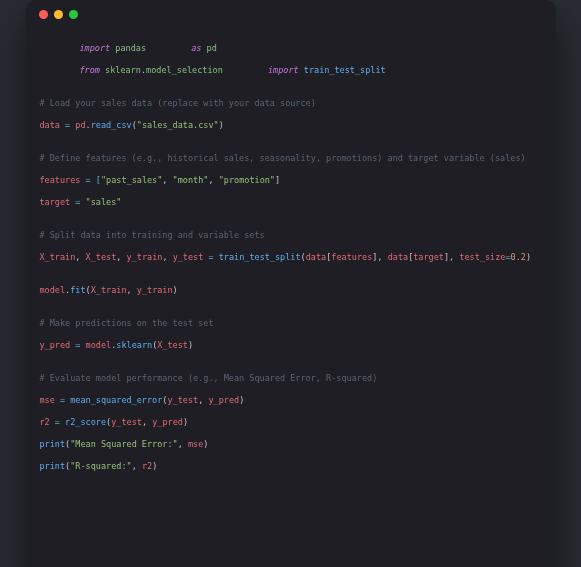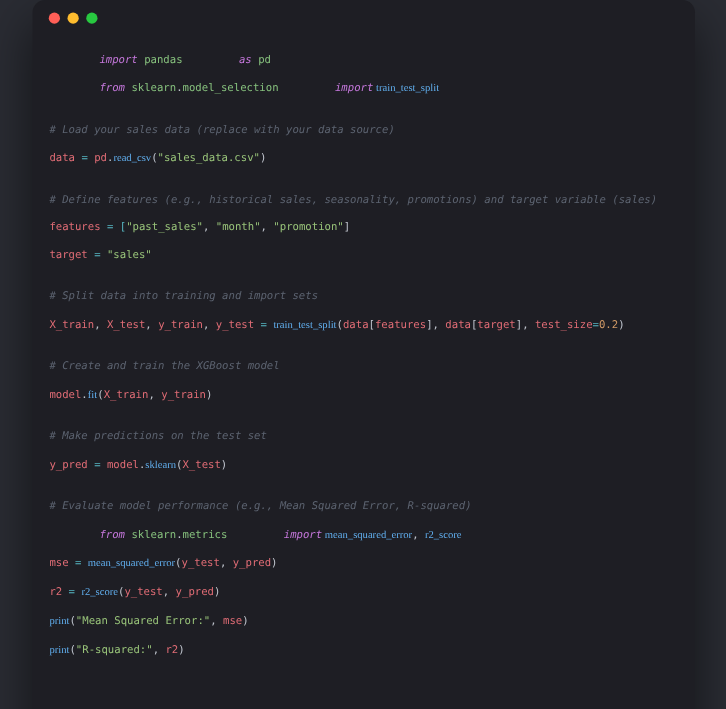--- a/index.html
+++ b/index.html
@@ -30,26 +30,26 @@
   }
   .dot { width: 9px; height: 9px; border-radius: 50%; }
   .editor {
     padding: 4px 14px 120px 14px;
     color: #c0c5ce;
     white-space: pre;
   }
   .editor .line { display: block; }
   .kw      { color: #c678dd; font-style: italic; margin-left: 40px; }
   .mod     { color: #86c07d; }
-  .func    { color: #61afef; font-family: Liberation Serif, serif; }
+  .func    { color: #61afef; }
   .cls     { color: #e5c07b; }
   .var     { color: #e06c75; margin-top: 17px; }
   .str     { color: #98c379; }
   .num     { color: #d19a66; }
-  .cmt     { color: #5c6370; font-style: italic; }
+  .cmt     { color: #5c6370; }
   .punc    { color: #c0c5ce; }
   .op      { color: #56b6c2; }
 </style>
 </head>
 <body>
 
 <div class="window">
   <div class="titlebar">
     <div class="dot" style="background:#ff5f57"></div>
     <div class="dot" style="background:#febc2e"></div>
@@ -59,31 +59,29 @@
 <span class="line"><span class="kw">import</span><span class="mod"> pandas </span><span class="kw">as</span><span class="mod"> pd</span></span>
 <span class="line"><span class="kw">from</span><span class="mod"> sklearn</span><span class="punc">.</span><span class="mod">model_selection </span><span class="kw">import</span><span class="func"> train_test_split</span></span>
 <span class="line"><span></span></span>
 <span class="line"><span class="cmt"># Load your sales data (replace with your data source)</span></span>
 <span class="line"><span class="var">data</span><span class="op"> = </span><span class="var">pd</span><span class="punc">.</span><span class="func">read_csv</span><span class="punc">(</span><span class="str">"sales_data.csv"</span><span class="punc">)</span></span>
 <span class="line"><span></span></span>
 <span class="line"><span class="cmt"># Define features (e.g., historical sales, seasonality, promotions) and target variable (sales)</span></span>
 <span class="line"><span class="var">features</span><span class="op"> = [</span><span class="str">"past_sales"</span><span class="punc">, </span><span class="str">"month"</span><span class="punc">, </span><span class="str">"promotion"</span><span class="punc">]</span></span>
 <span class="line"><span class="var">target</span><span class="op"> = </span><span class="str">"sales"</span></span>
 <span class="line"><span></span></span>
-<span class="line"><span class="cmt"># Split data into training and import sets</span></span>
+<span class="line"><span class="cmt"># Split data into training and variable sets</span></span>
 <span class="line"><span class="var">X_train</span><span class="punc">, </span><span class="var">X_test</span><span class="punc">, </span><span class="var">y_train</span><span class="punc">, </span><span class="var">y_test</span><span class="op"> = </span><span class="func">train_test_split</span><span class="punc">(</span><span class="var">data</span><span class="punc">[</span><span class="var">features</span><span class="punc">], </span><span class="var">data</span><span class="punc">[</span><span class="var">target</span><span class="punc">], </span><span class="var">test_size</span><span class="op">=</span><span class="num">0.2</span><span class="punc">)</span></span>
 <span class="line"><span></span></span>
-<span class="line"><span class="cmt"># Create and train the XGBoost model</span></span>
 <span class="line"><span class="var">model</span><span class="punc">.</span><span class="func">fit</span><span class="punc">(</span><span class="var">X_train</span><span class="punc">, </span><span class="var">y_train</span><span class="punc">)</span></span>
 <span class="line"><span></span></span>
 <span class="line"><span class="cmt"># Make predictions on the test set</span></span>
 <span class="line"><span class="var">y_pred</span><span class="op"> = </span><span class="var">model</span><span class="punc">.</span><span class="func">sklearn</span><span class="punc">(</span><span class="var">X_test</span><span class="punc">)</span></span>
 <span class="line"><span></span></span>
 <span class="line"><span class="cmt"># Evaluate model performance (e.g., Mean Squared Error, R-squared)</span></span>
-<span class="line"><span class="kw">from</span><span class="mod"> sklearn</span><span class="punc">.</span><span class="mod">metrics </span><span class="kw">import</span><span class="func"> mean_squared_error</span><span class="punc">, </span><span class="func">r2_score</span></span>
 <span class="line"><span class="var">mse</span><span class="op"> = </span><span class="func">mean_squared_error</span><span class="punc">(</span><span class="var">y_test</span><span class="punc">, </span><span class="var">y_pred</span><span class="punc">)</span></span>
 <span class="line"><span class="var">r2</span><span class="op"> = </span><span class="func">r2_score</span><span class="punc">(</span><span class="var">y_test</span><span class="punc">, </span><span class="var">y_pred</span><span class="punc">)</span></span>
 <span class="line"><span class="func">print</span><span class="punc">(</span><span class="str">"Mean Squared Error:"</span><span class="punc">, </span><span class="var">mse</span><span class="punc">)</span></span>
 <span class="line"><span class="func">print</span><span class="punc">(</span><span class="str">"R-squared:"</span><span class="punc">, </span><span class="var">r2</span><span class="punc">)</span></span>
 <span class="line"><span></span></span>
 
 
 
 
 

